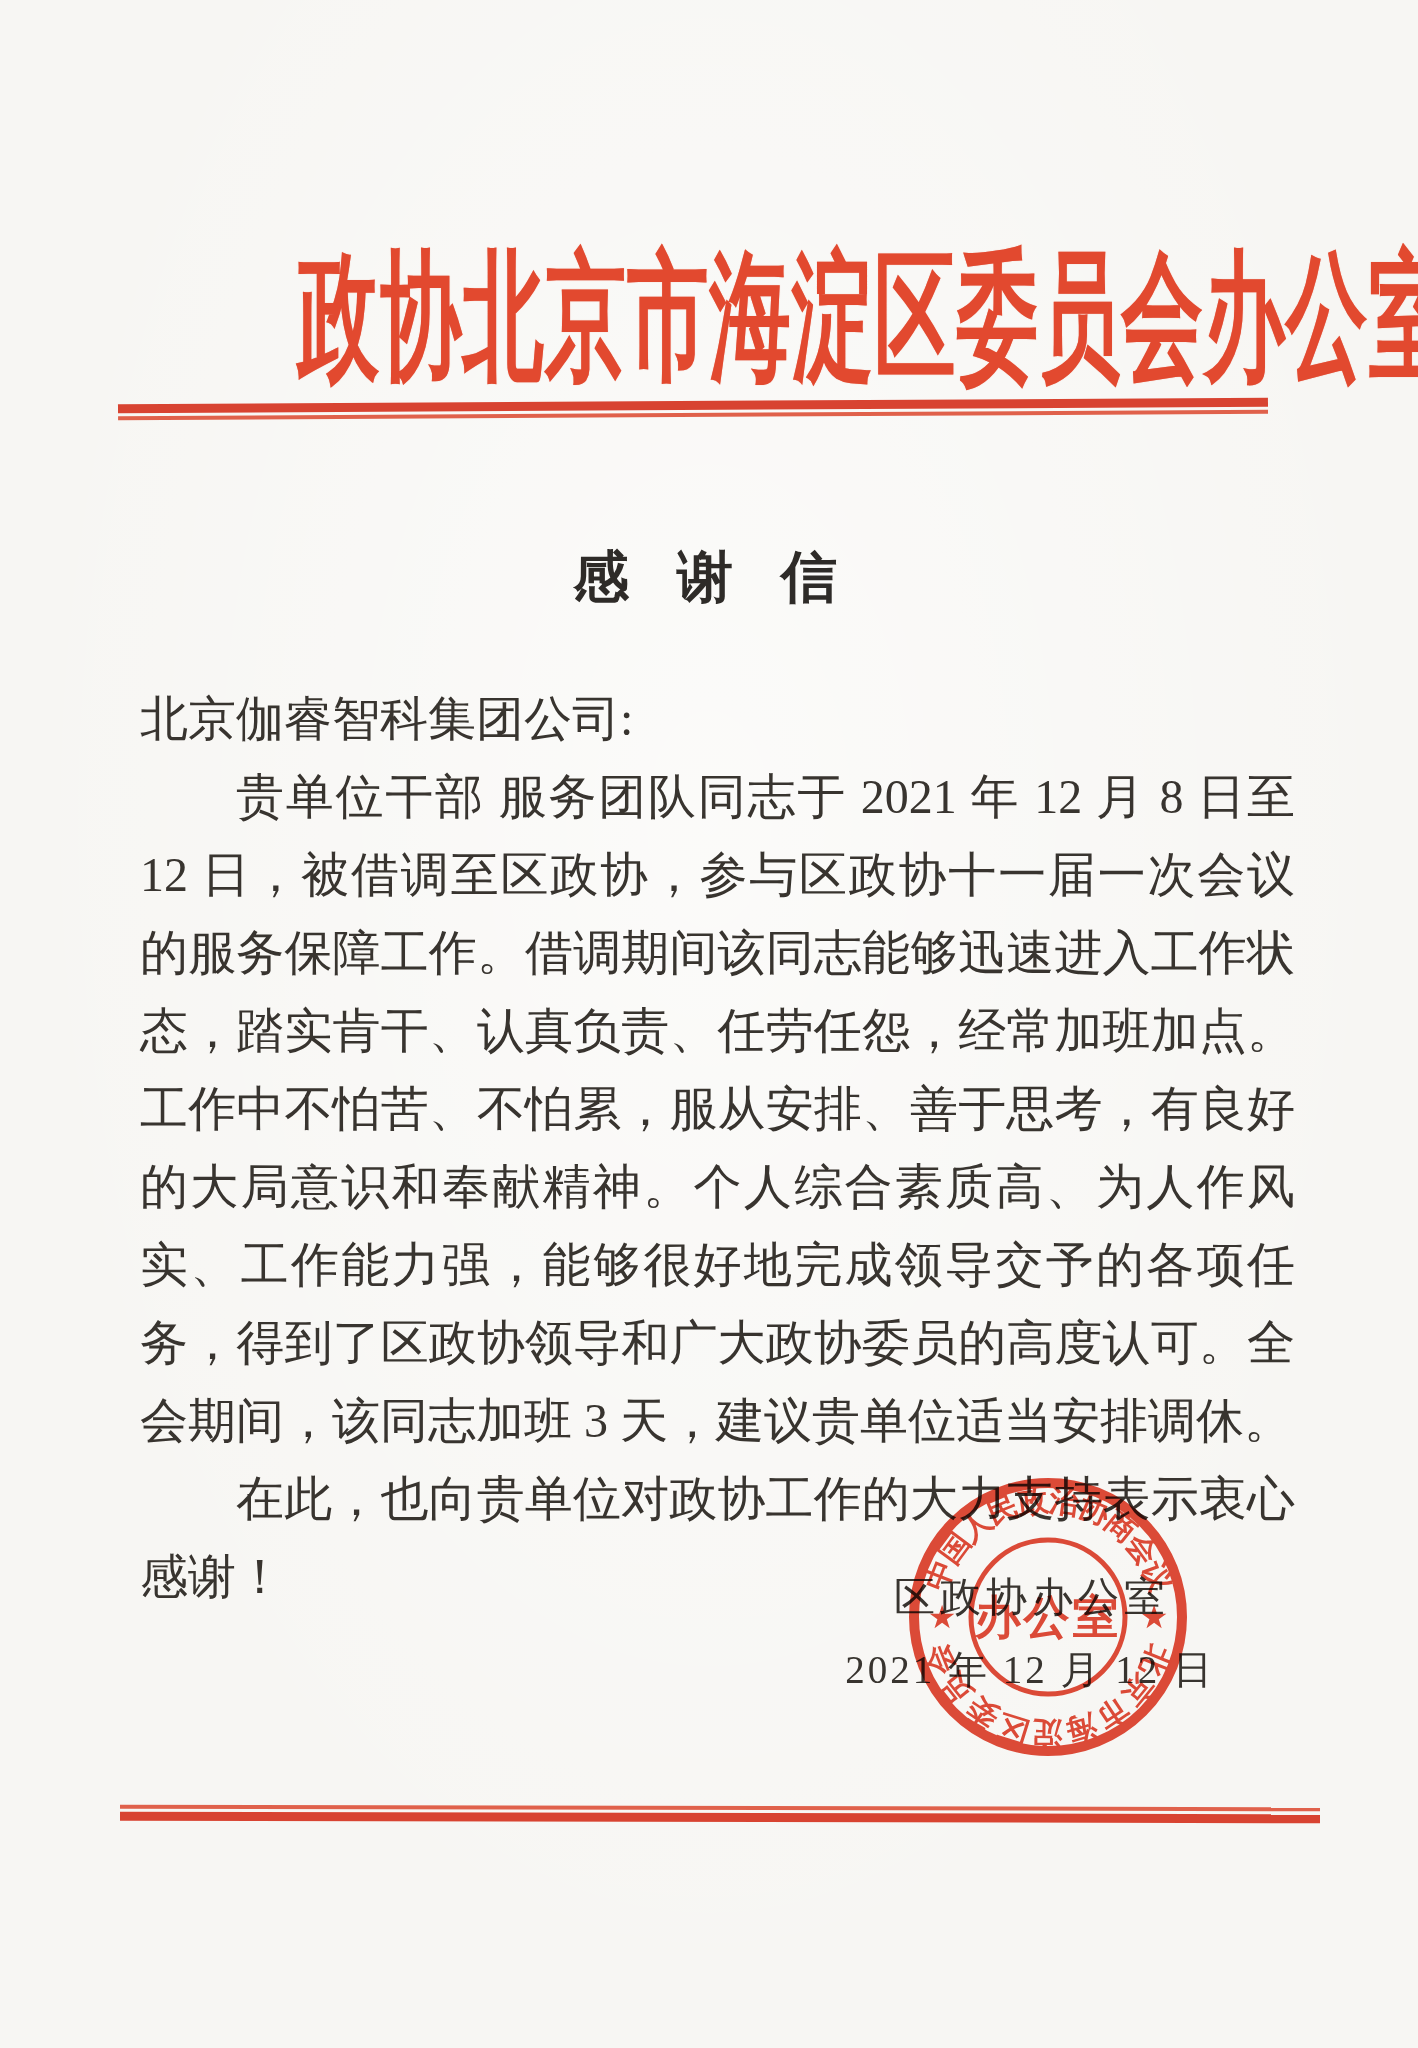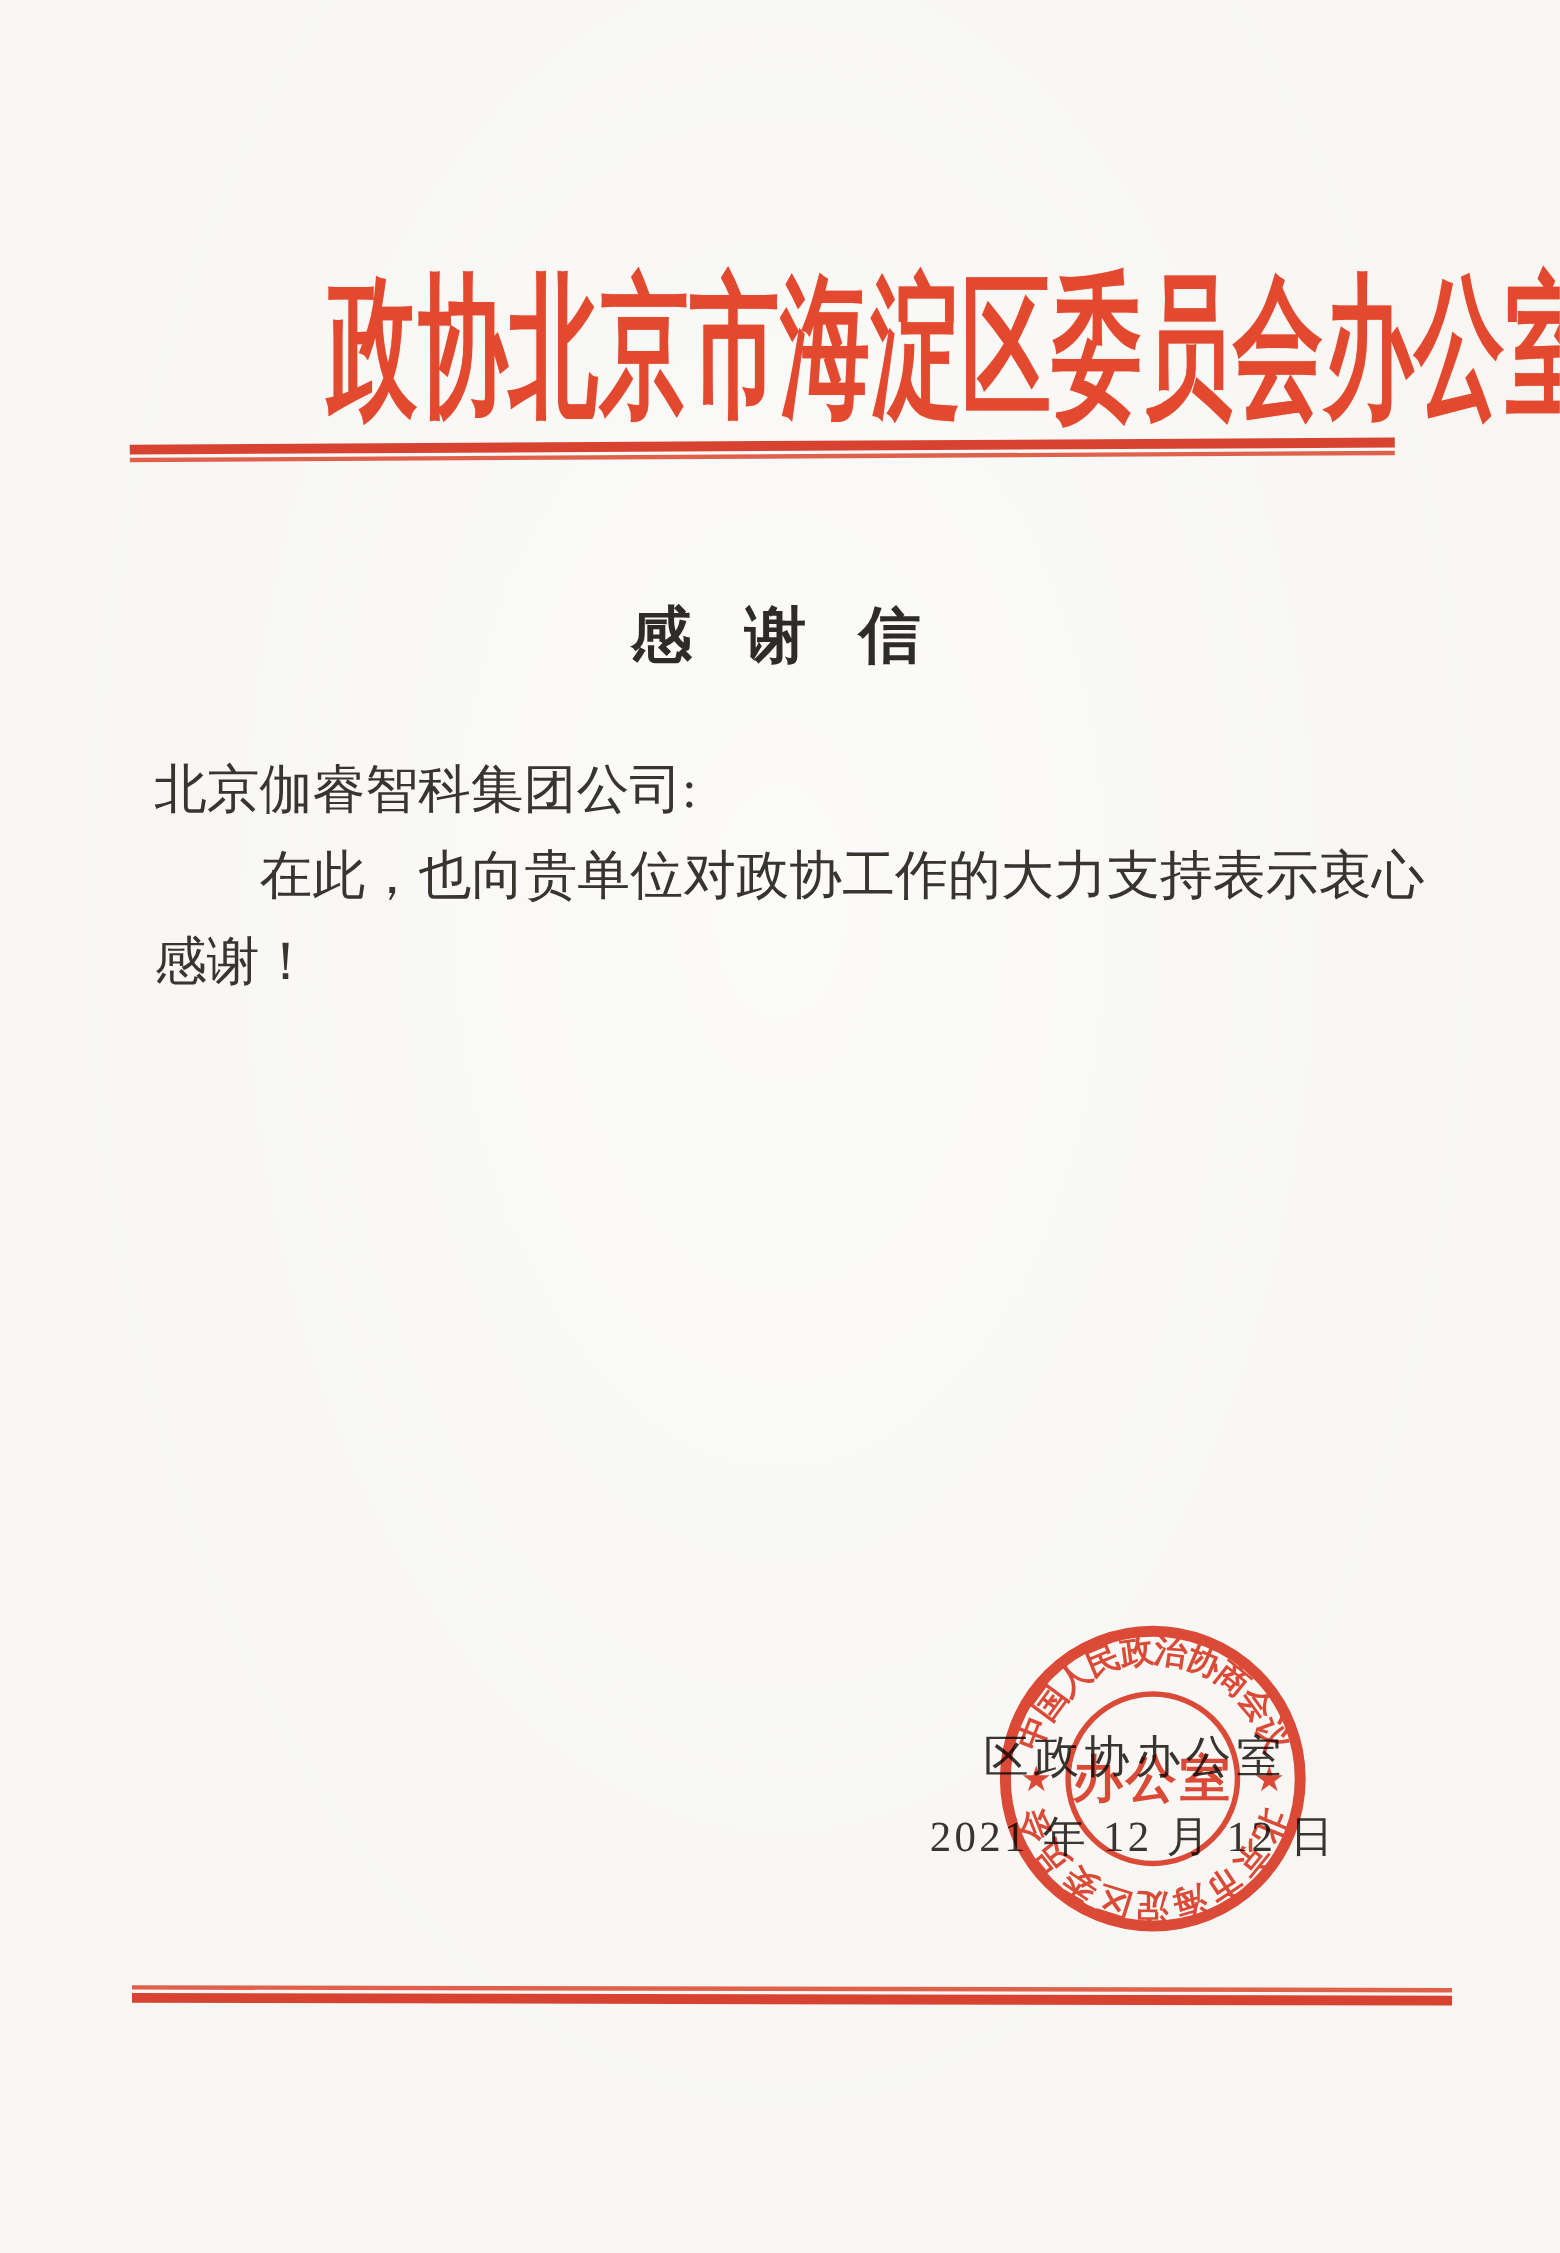--- a/index.html
+++ b/index.html
@@ -112,20 +112,21 @@
   <div class="rule rule-top">
     <div class="thick"></div>
     <div class="gap"></div>
     <div class="thin"></div>
   </div>
 
   <div class="letter-title">感谢信</div>
 
   <div class="letter-body">
     <p class="salutation">北京伽睿智科集团公司:</p>
+    <p class="para">贵单位干部 服务团队同志于 2021 年 12 月 8 日至 12 日，被借调至区政协，参与区政协十一届一次会议的服务保障工作。借调期间该同志能够迅速进入工作状态，踏实肯干、认真负责、任劳任怨，经常加班加点。工作中不怕苦、不怕累，服从安排、善于思考，有良好的大局意识和奉献精神。个人综合素质高、为人作风实、工作能力强，能够很好地完成领导交予的各项任务，得到了区政协领导和广大政协委员的高度认可。全会期间，该同志加班 3 天，建议贵单位适当安排调休。</p>
     <p class="para">在此，也向贵单位对政协工作的大力支持表示衷心感谢！</p>
   </div>
 
   <div class="signature">区政协办公室</div>
   <div class="date-line">2021 年 12 月 12 日</div>
 
   <div class="seal">
     <svg viewBox="0 0 300 300">
 
       <circle cx="150" cy="150" r="134" fill="none" stroke="currentColor" stroke-width="10"></circle>

